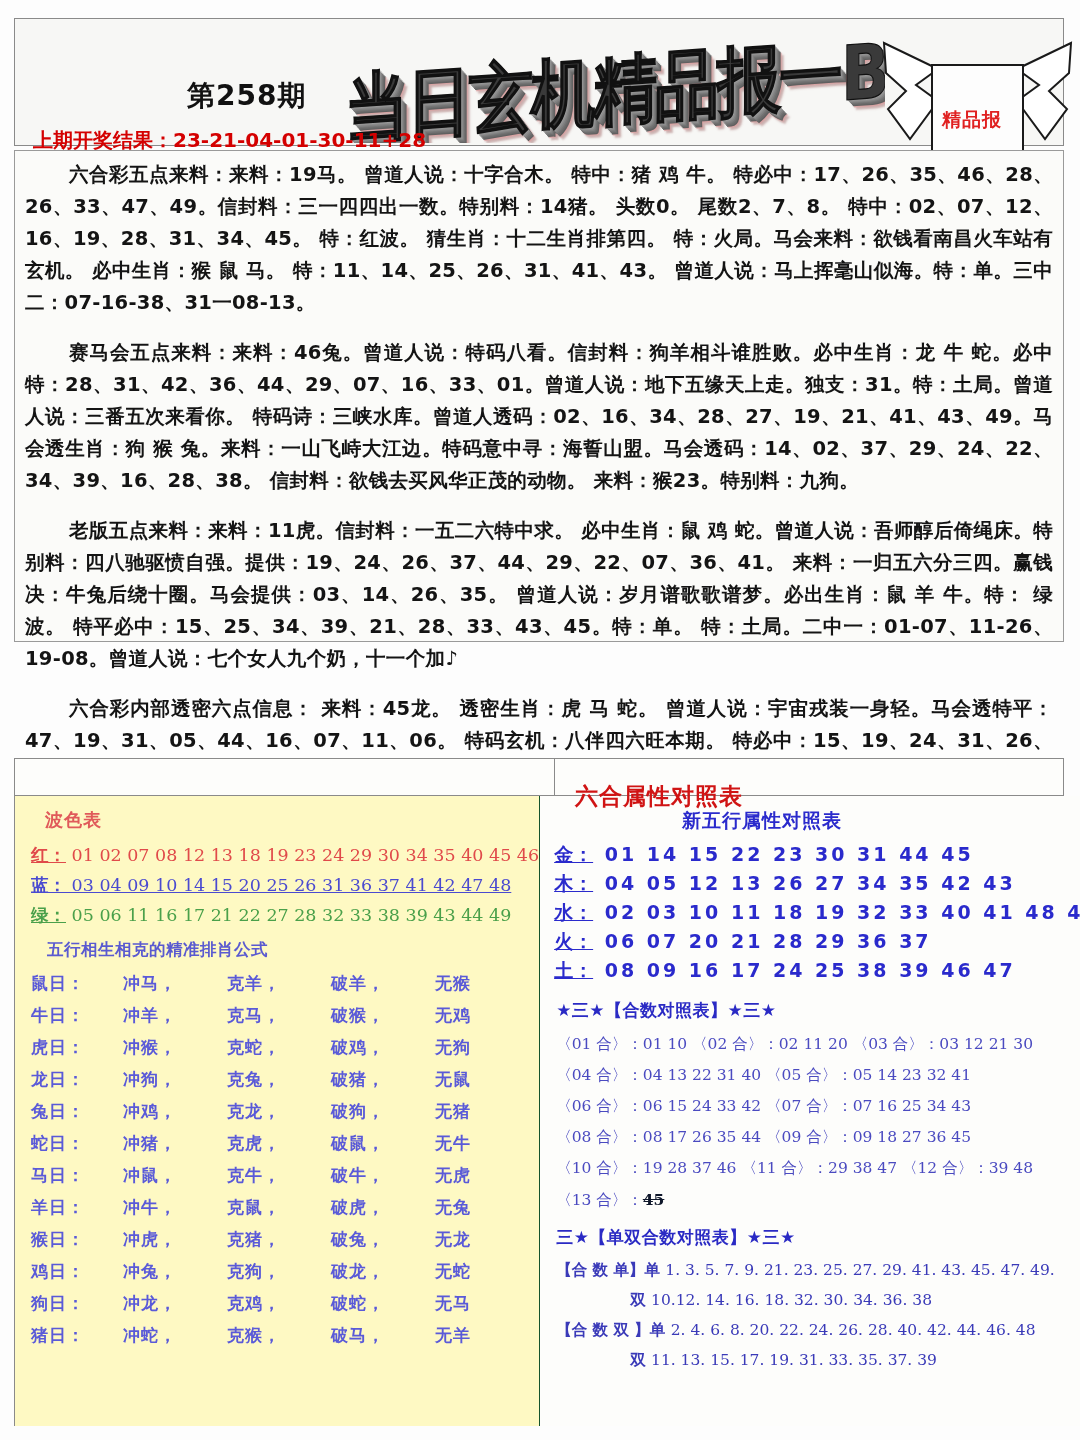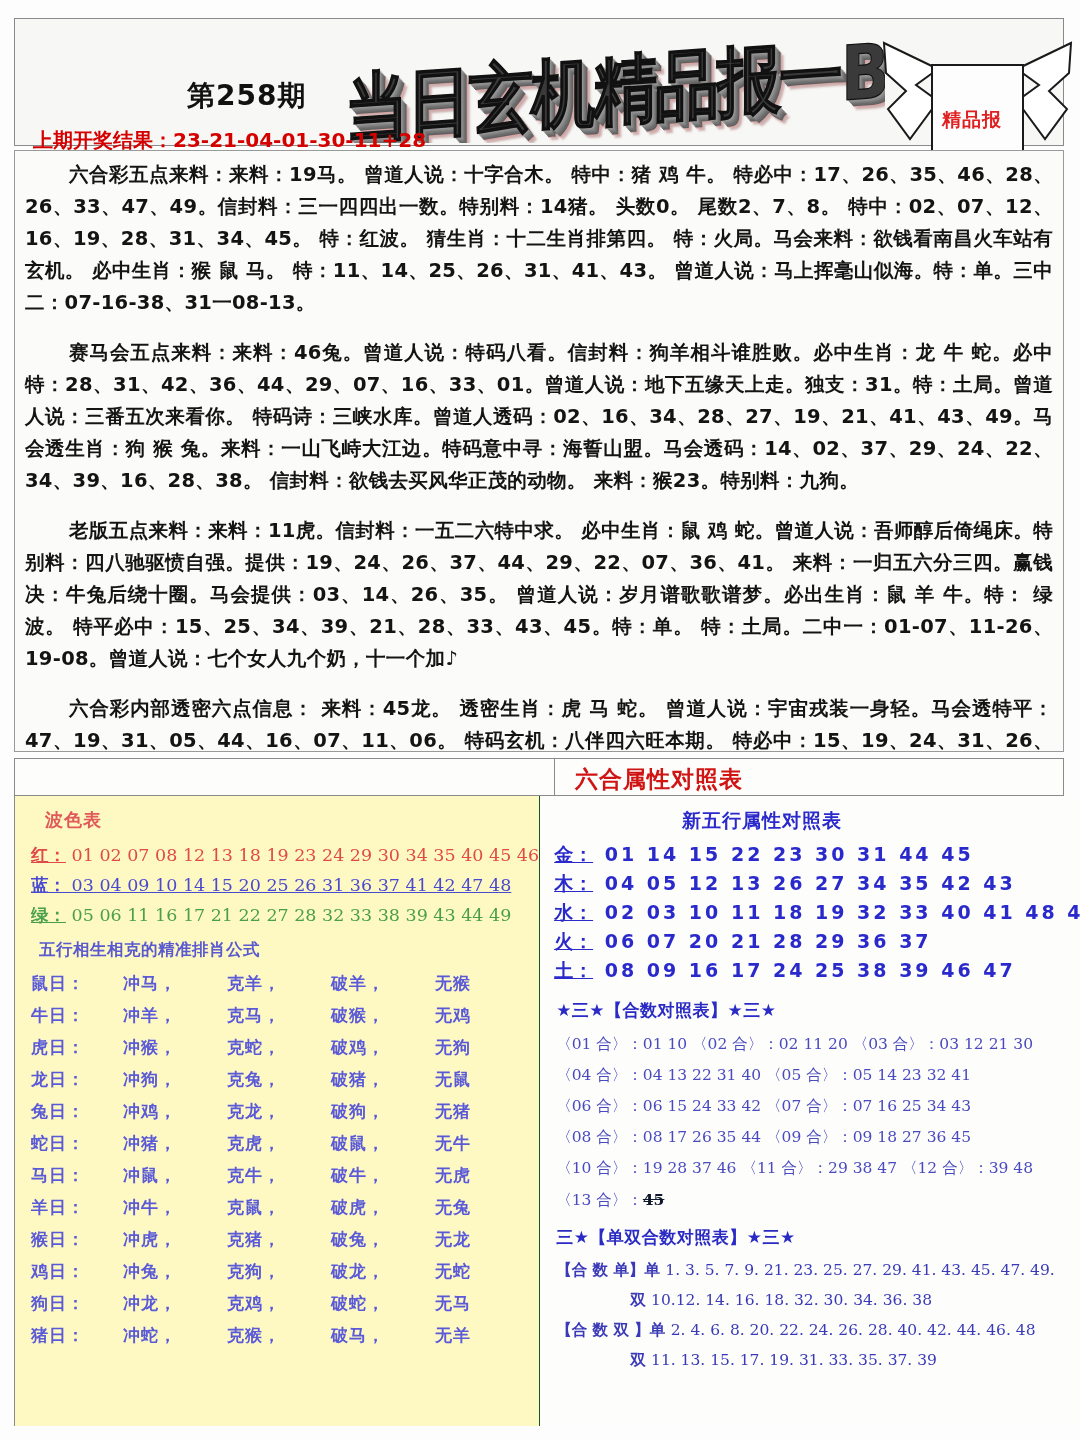--- a/index.html
+++ b/index.html
@@ -68,21 +68,21 @@
   .ribbon{position:absolute;left:865px;top:20px;width:195px;height:125px;}
   .ribbon svg{display:block;}
   .ribbon .rtext{
     position:absolute;left:62px;top:68px;
     font-size:19px;font-weight:bold;color:#e02020;
     letter-spacing:1px;white-space:nowrap;
   }
 
   
   .mainbox{
-    position:absolute;left:14px;top:150px;width:1050px;height:602px;
+    position:absolute;left:14px;top:150px;width:1050px;height:492px;
     border:1px solid #9a9a9a;
     background:#fbfbf9;
     box-sizing:border-box;
     padding:8px 10px 0 10px;
   }
   .para{
     font-family:"DejaVu Sans","Liberation Sans",sans-serif;
     font-size:19.5px;
     font-weight:bold;
     color:#141414;
@@ -102,21 +102,21 @@
     box-sizing:border-box;
     background:#fdfdfb;
   }
   .bt-head{
     height:36px;
     border-bottom:1px solid #8a8a8a;
     position:relative;
     background:#fdfdfb;
   }
   .bt-head .bt-title{
-    position:absolute;left:560px;top:5px;
+    position:absolute;left:560px;top:22px;
     font-size:23px;font-weight:bold;color:#d01414;
     letter-spacing:1px;white-space:nowrap;
   }
   .bt-head .vdiv{
     position:absolute;left:539px;top:0;width:1px;height:36px;background:#8a8a8a;
   }
   .bt-body{display:flex;height:630px;}
   .col-left{
     width:539px;box-sizing:border-box;
     border-right:1px solid #14532d;
@@ -133,21 +133,21 @@
     font-size:18px;font-weight:bold;color:#e05a5a;
     margin:6px 0 8px 14px;letter-spacing:1px;
   }
   .wave-row{
     font-size:17.5px;line-height:30px;white-space:nowrap;
     font-family:"DejaVu Serif","Liberation Serif",serif;
   }
   .wave-row .lbl{font-weight:bold;text-decoration:underline;}
   .formula-title{
     font-size:16.5px;color:#5a5ad0;font-weight:bold;
-    margin:9px 0 6px 8px;letter-spacing:.5px;
+    margin:9px 0 6px 16px;letter-spacing:.5px;
   }
   .zrow{
     font-size:17px;color:#5a5ad8;font-weight:bold;
     line-height:32px;white-space:nowrap;letter-spacing:1px;
     font-family:"DejaVu Sans","Liberation Sans",sans-serif;
   }
   .zrow .zd{display:inline-block;min-width:52px;}
   .zrow .zi{display:inline-block;min-width:66px;margin-left:38px;}
 
   .wuxing-title{

